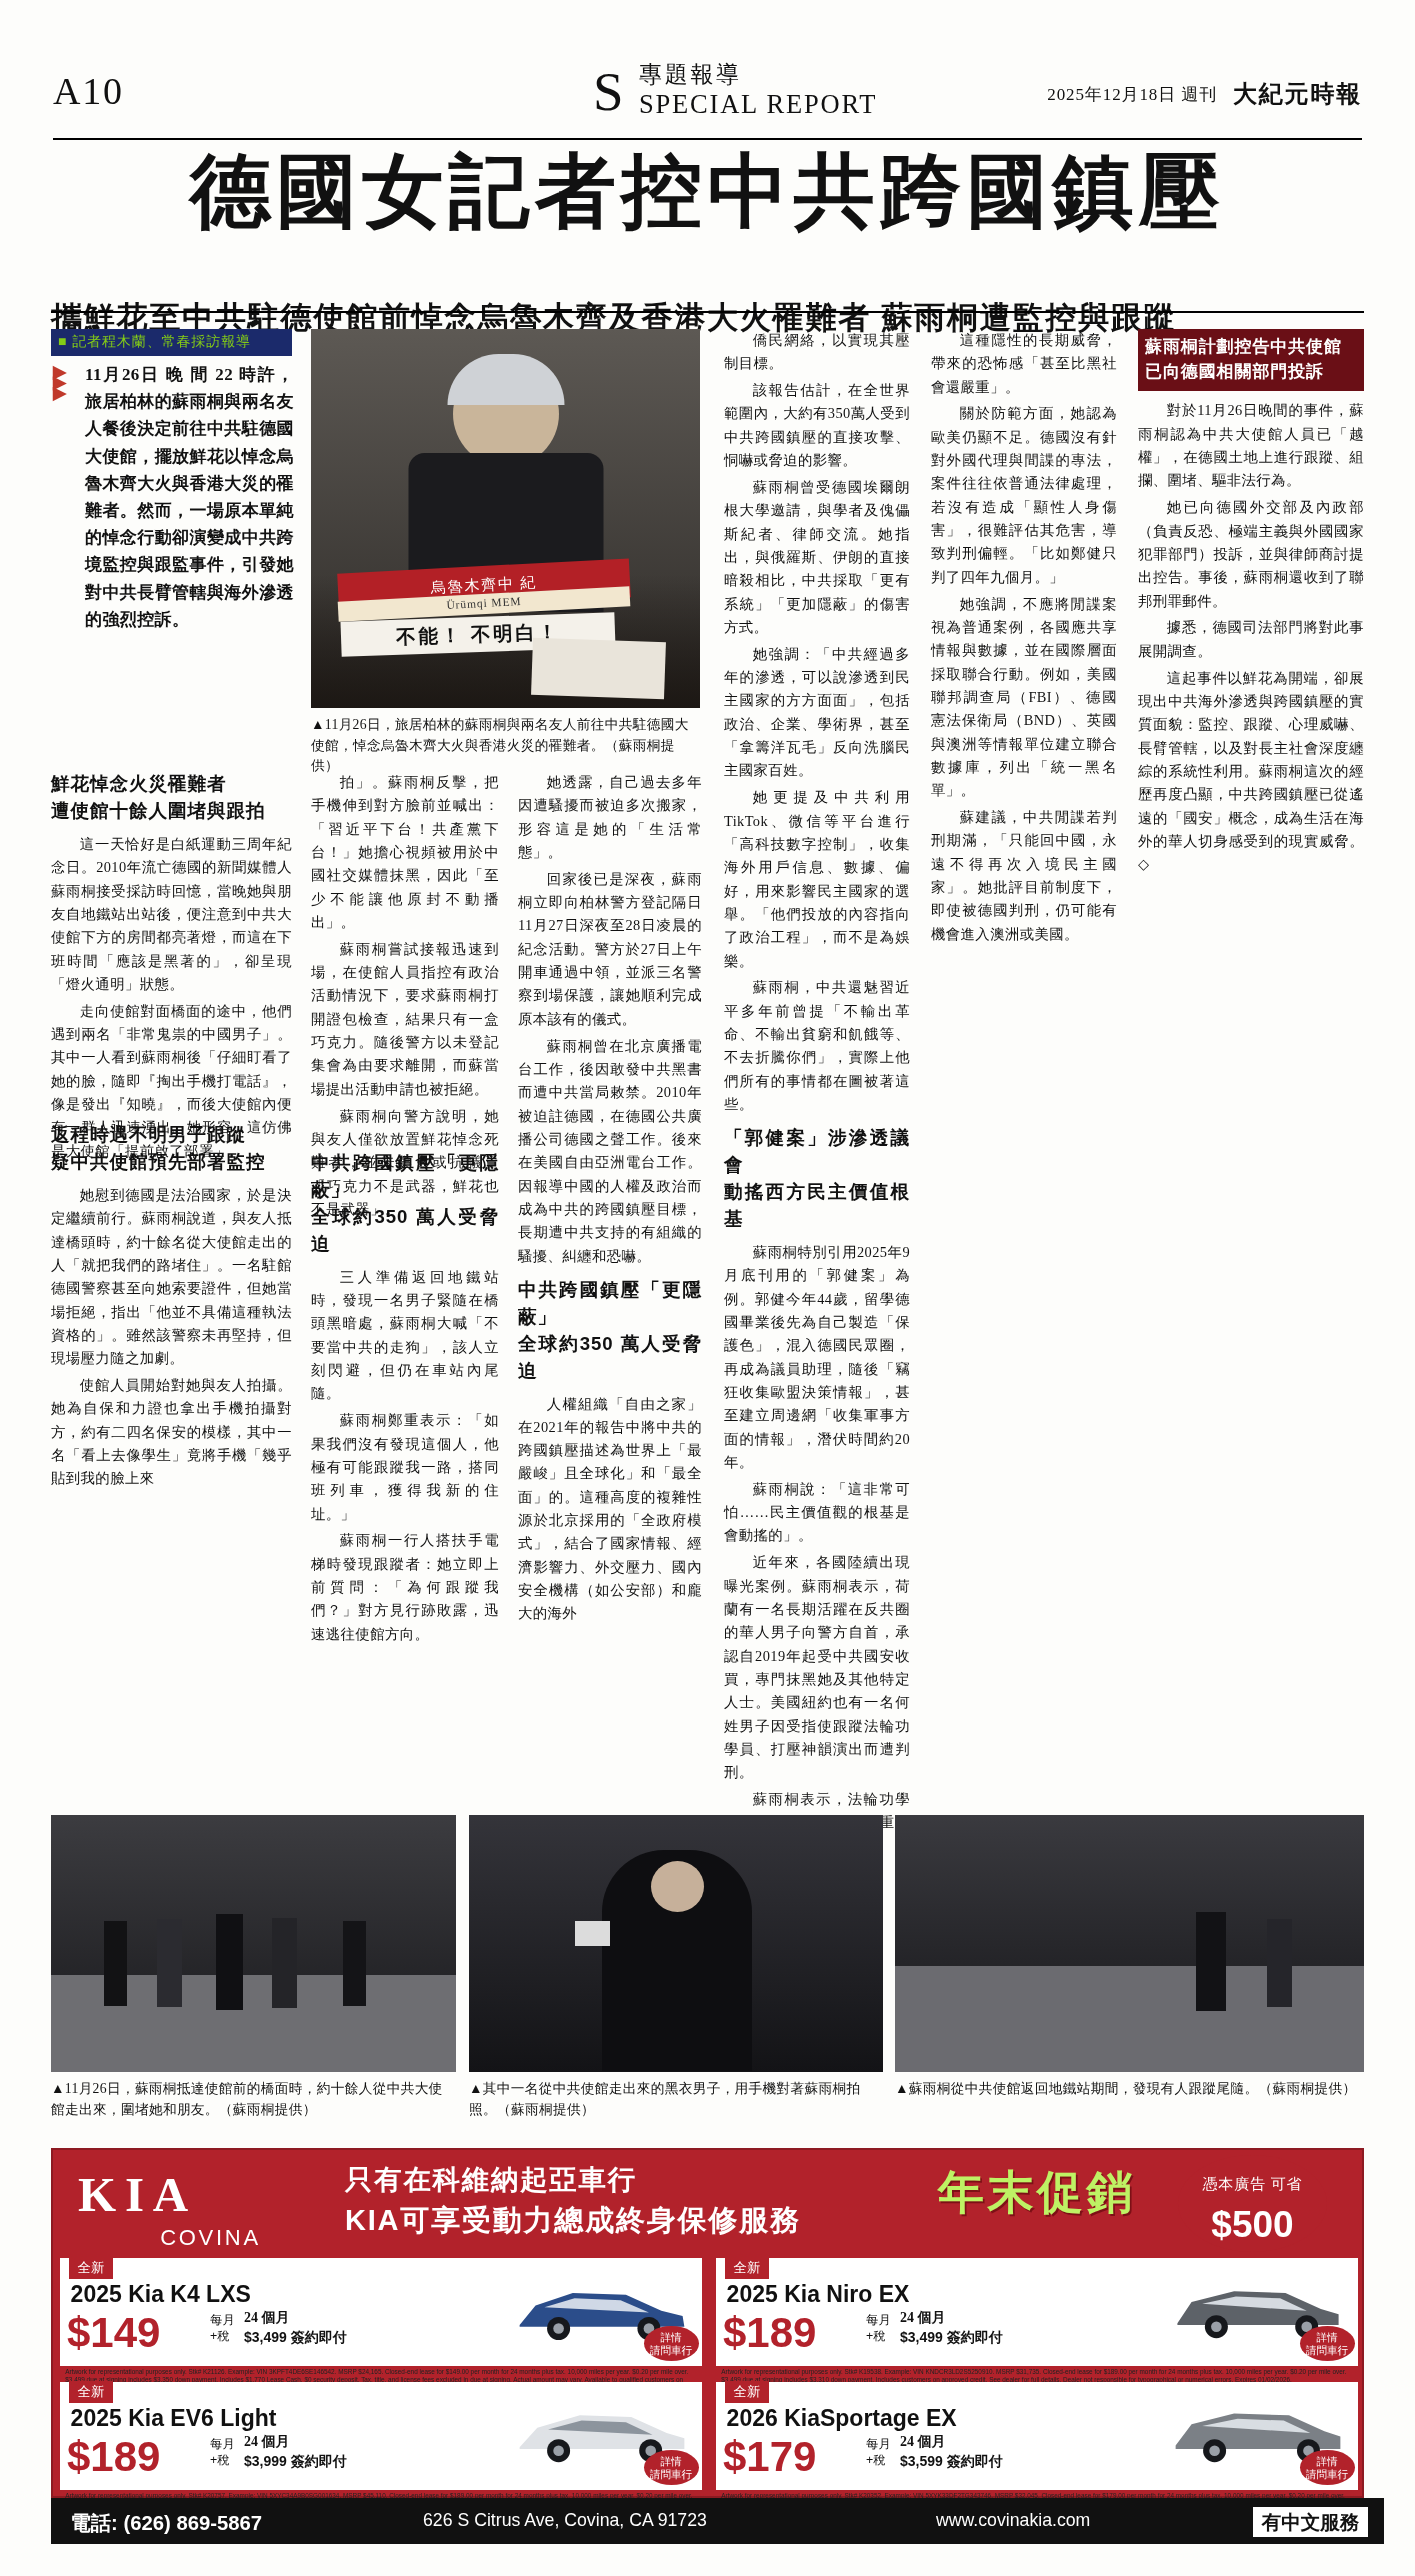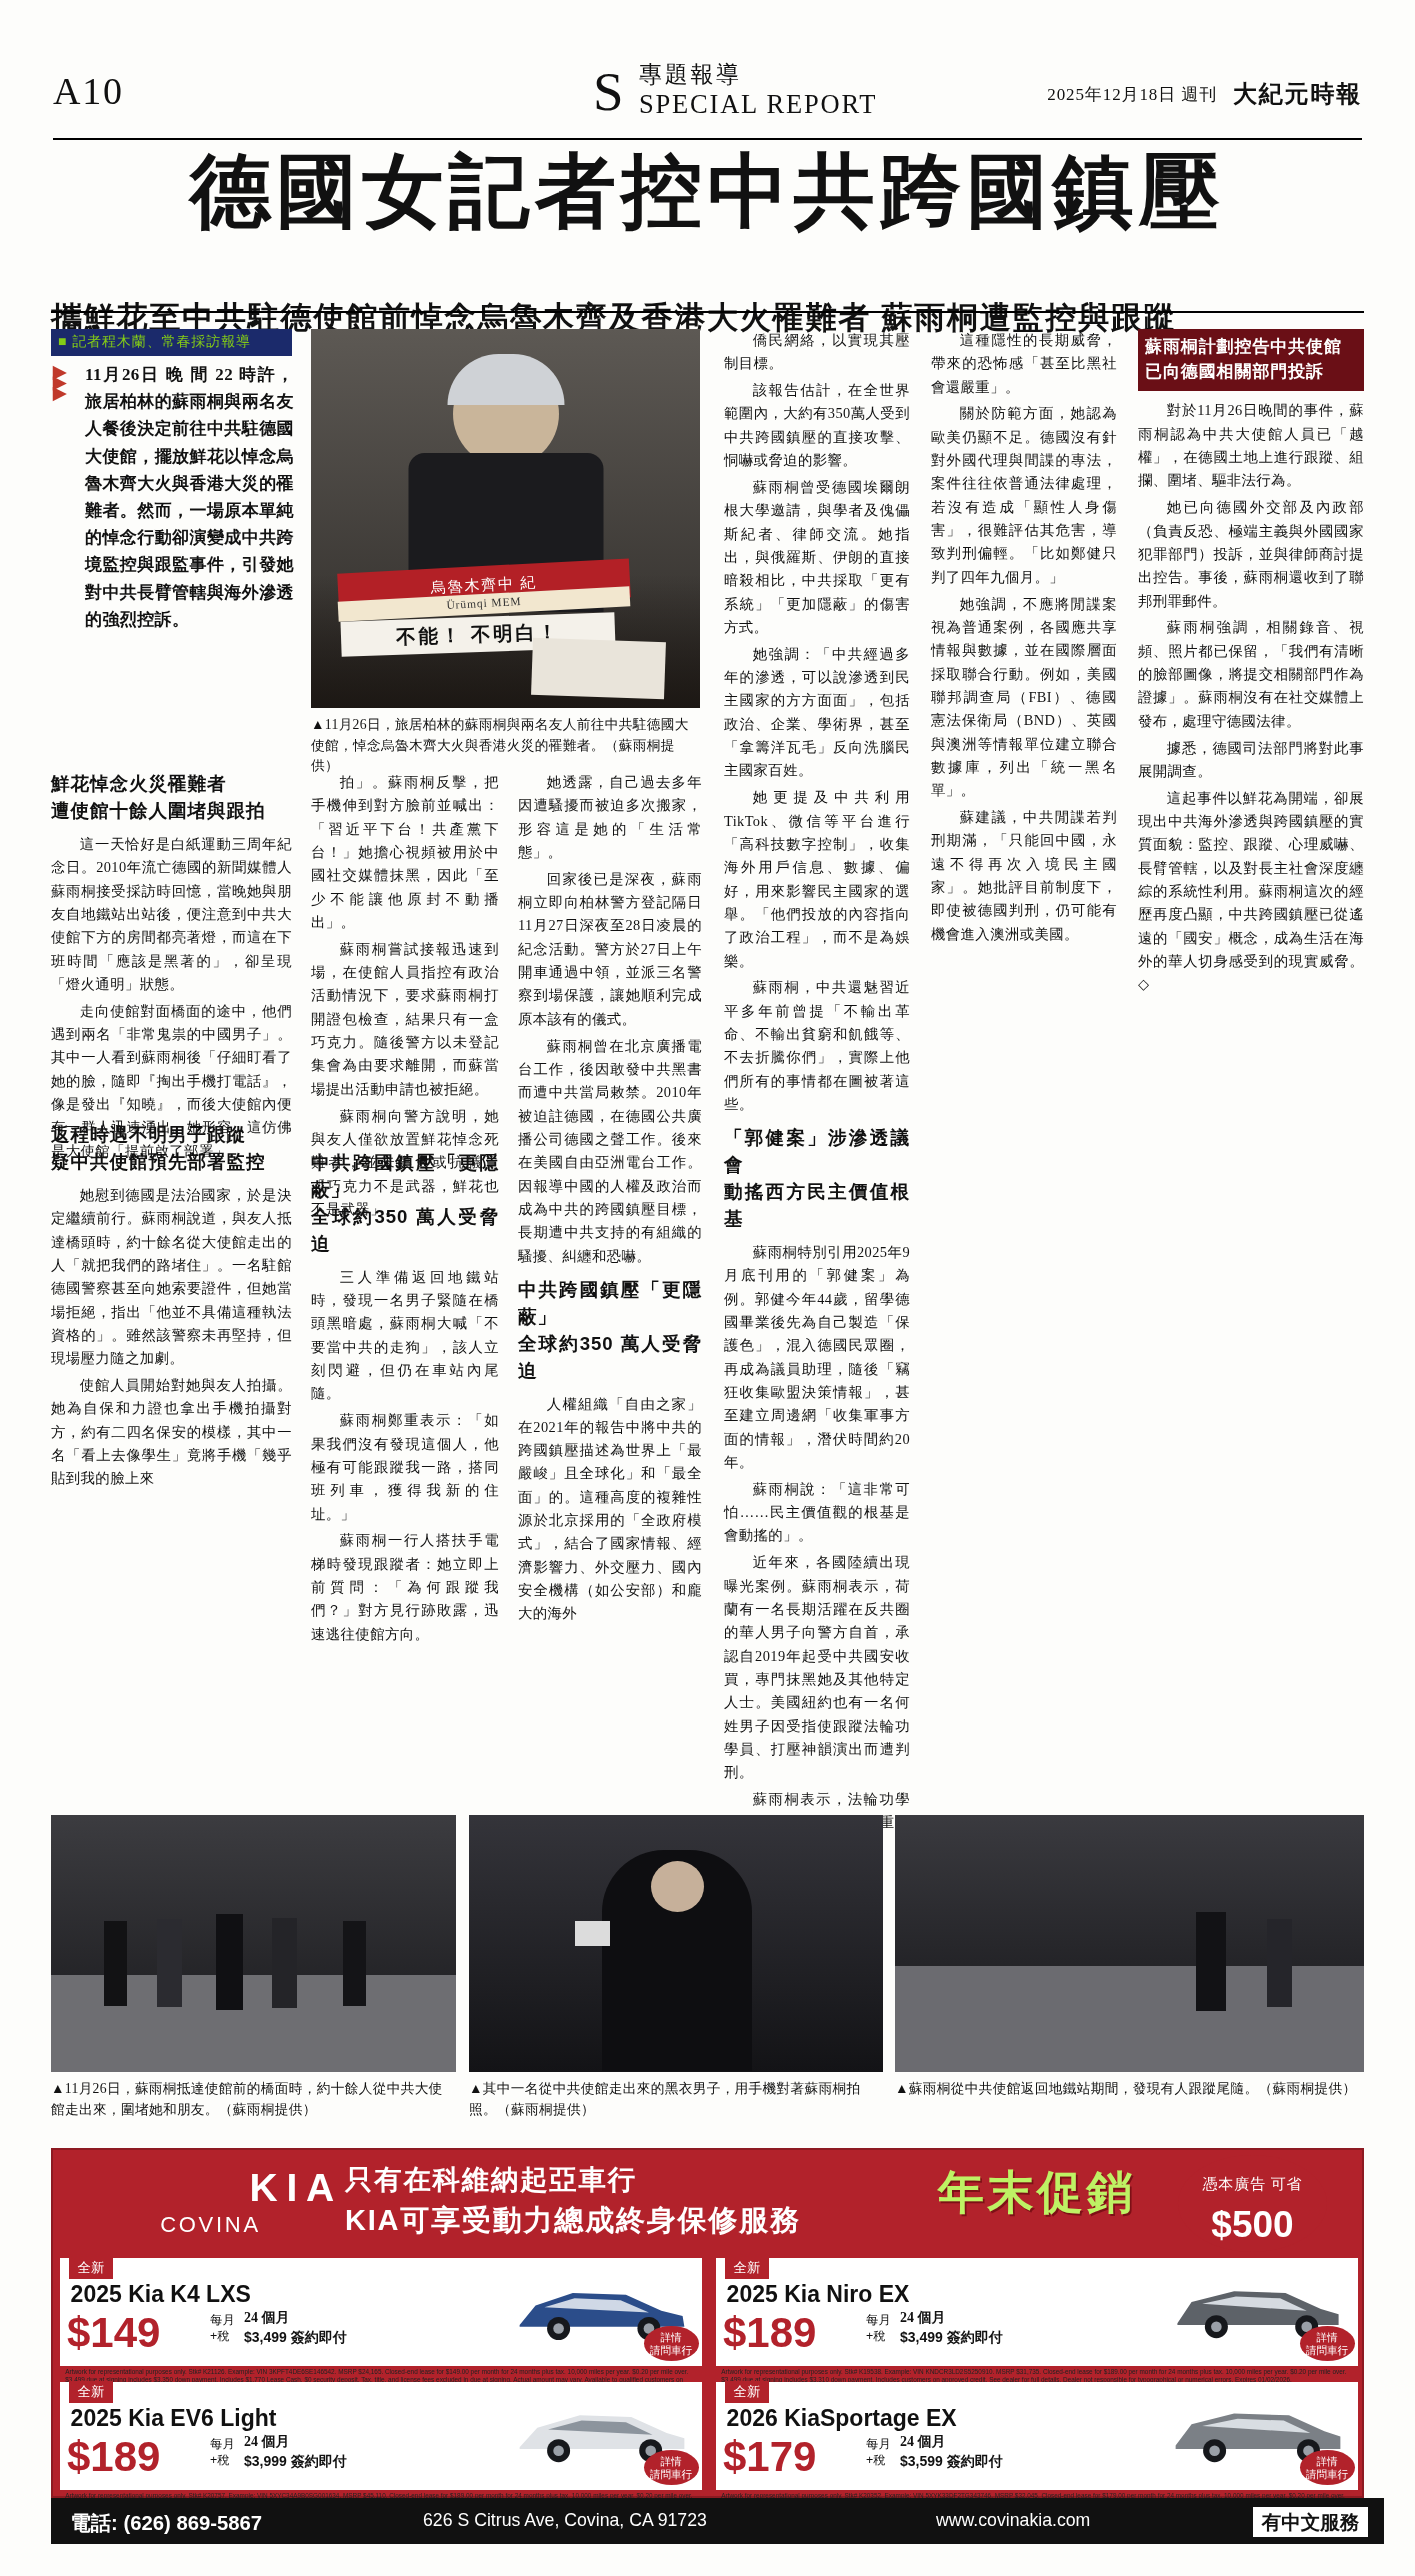--- a/index.html
+++ b/index.html
@@ -34,21 +34,21 @@
   p.t{margin:0 0 3.5px 0;text-indent:2em;}
 
   
   .photo{position:absolute;background:#6d6a66;overflow:hidden;}
   .cap{position:absolute;font-size:13.7px;line-height:1.5;letter-spacing:0.3px;}
 
   
   .ad{position:absolute;left:51px;top:2148px;width:1313px;height:350px;background:#b2222b;border:2.7px solid #8d1a22;box-sizing:border-box;}
   .ad-top{position:relative;height:104px;}
   .kia-logo{position:absolute;left:25px;top:16px;width:265px;color:#fff;}
-  .kia-word{font-family:Liberation Sans, sans-serif;font-size:39px;font-weight:bold;letter-spacing:8.8px;text-align:right;}
+  .kia-word{font-family:Liberation Serif, serif;font-size:49px;font-weight:bold;letter-spacing:8.8px;text-align:left;}
   .covina{font-family:"Liberation Sans",sans-serif;font-size:22px;letter-spacing:2.7px;text-align:center;margin-top:1.8px;}
   .ad-head1{position:absolute;left:292px;top:12.4px;color:#fff;font-size:27.4px;font-weight:bold;letter-spacing:1.8px;font-family:"Liberation Sans",sans-serif;}
   .ad-head2{position:absolute;left:292px;top:51px;color:#fff;font-size:29px;font-weight:bold;letter-spacing:1.8px;font-family:"Liberation Sans",sans-serif;}
   .ad-burst{position:absolute;right:226px;top:12.4px;color:#bef264;font-size:46px;font-weight:bold;letter-spacing:3.5px;font-family:"Liberation Sans",sans-serif;text-shadow:1.8px 1.8px 0 #7d1016;}
   .ad-circle{position:absolute;right:35px;top:5.3px;width:149px;height:97px;border-radius:50%;background:#b2222b;color:#fff;text-align:center;}
   .ad-circle .l1{font-size:15px;margin-top:19.5px;letter-spacing:0.9px;}
   .ad-circle .l2{font-size:37px;font-weight:bold;font-family:"Liberation Sans",sans-serif;margin-top:10px;}
 
   .cell{position:absolute;background:#fff;box-sizing:border-box;}
   .cell .new-badge{position:absolute;left:8.8px;top:-0.9px;background:#b2222b;color:#fff;font-size:13.3px;padding:1.8px 8.8px;font-family:"Liberation Sans",sans-serif;}
@@ -167,21 +167,20 @@
     <p class="t">關於防範方面，她認為歐美仍顯不足。德國沒有針對外國代理與間諜的專法，案件往往依普通法律處理，若沒有造成「顯性人身傷害」，很難評估其危害，導致判刑偏輕。「比如鄭健只判了四年九個月。」</p>
     <p class="t">她強調，不應將閒諜案視為普通案例，各國應共享情報與數據，並在國際層面採取聯合行動。例如，美國聯邦調查局（FBI）、德國憲法保衛局（BND）、英國與澳洲等情報單位建立聯合數據庫，列出「統一黑名單」。</p>
     <p class="t">蘇建議，中共閒諜若判刑期滿，「只能回中國，永遠不得再次入境民主國家」。她批評目前制度下，即使被德國判刑，仍可能有機會進入澳洲或美國。</p>
   </div>
 
   <div class="col" style="left:1138px;top:329px;width:226px;">
     <div class="boxhead" style="white-space:pre-line;">蘇雨桐計劃控告中共使館
 已向德國相關部門投訴</div>
     <p class="t">對於11月26日晚間的事件，蘇雨桐認為中共大使館人員已「越權」，在德國土地上進行跟蹤、組攔、圍堵、驅非法行為。</p>
     <p class="t">她已向德國外交部及內政部（負責反恐、極端主義與外國國家犯罪部門）投訴，並與律師商討提出控告。事後，蘇雨桐還收到了聯邦刑罪郵件。</p>
-    <p class="t">蘇雨桐強調，相關錄音、視頻、照片都已保留，「我們有清晰的臉部圖像，將提交相關部門作為證據」。蘇雨桐沒有在社交媒體上發布，處理守德國法律。</p>
     <p class="t">據悉，德國司法部門將對此事展開調查。</p>
     <p class="t">這起事件以鮮花為開端，卻展現出中共海外滲透與跨國鎮壓的實質面貌：監控、跟蹤、心理威嚇、長臂管轄，以及對長主社會深度纏綜的系統性利用。蘇雨桐這次的經歷再度凸顯，中共跨國鎮壓已從遙遠的「國安」概念，成為生活在海外的華人切身感受到的現實威脅。◇</p>
   </div>
 
   <div class="photo" style="left:51px;top:1815px;width:405px;height:257px;background:linear-gradient(#3c3c40,#17171a);">
     <div style="position:absolute;left:0;bottom:0;width:100%;height:97px;background:#6e6e72;"></div>
     <div style="position:absolute;left:53px;top:106px;width:23px;height:85px;background:#121214;"></div>
     <div style="position:absolute;left:106px;top:104px;width:25px;height:88px;background:#2b2b30;"></div>
     <div style="position:absolute;left:165px;top:99px;width:26.5px;height:96px;background:#101013;"></div>
     <div style="position:absolute;left:221px;top:103px;width:25px;height:90px;background:#242428;"></div>

